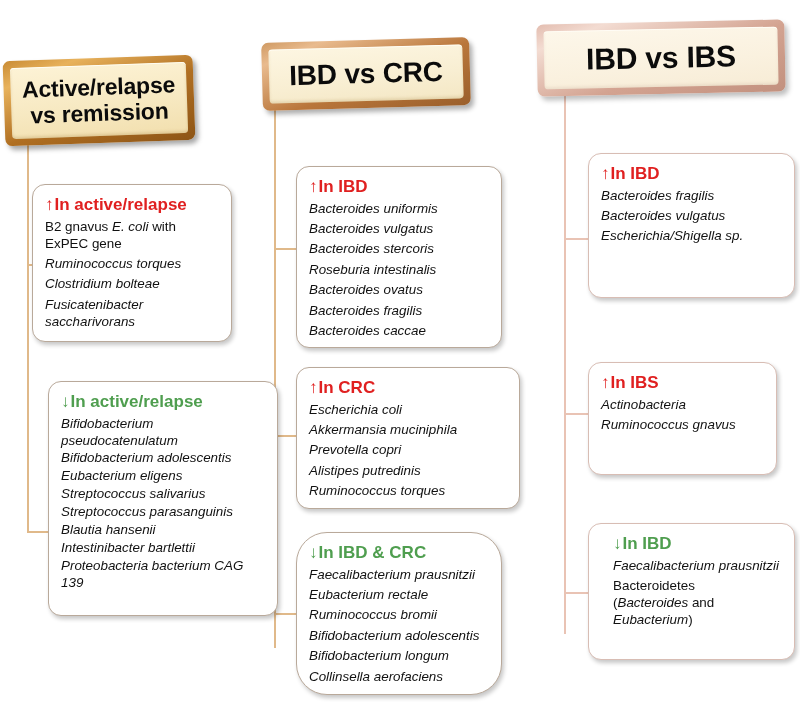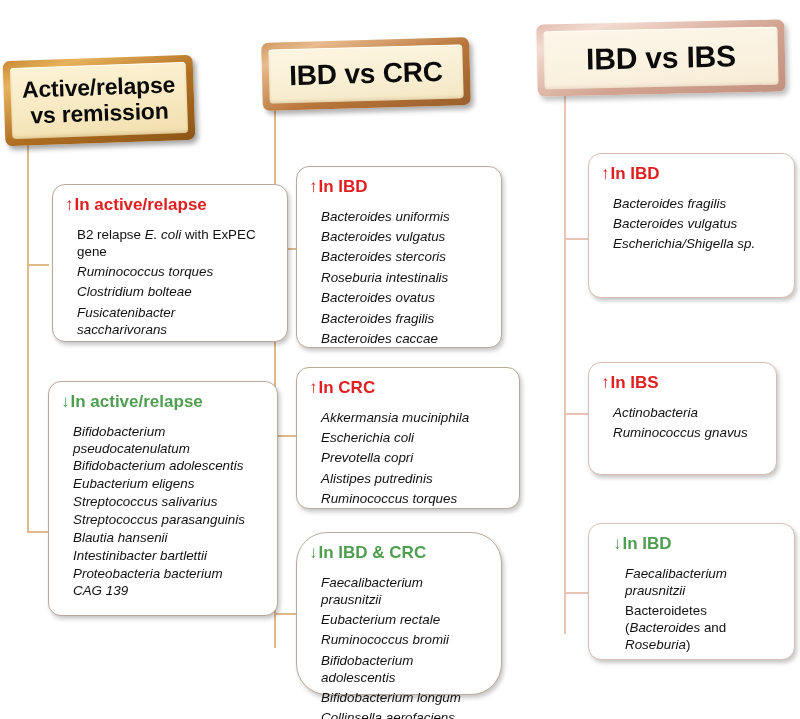--- a/index.html
+++ b/index.html
@@ -95,21 +95,21 @@
   }
   .card.rose{border-color:#d8bdb4;}
   .card .hd{
     font-size:17px;font-weight:700;
     margin:0 0 4px 0;line-height:1.1;
     white-space:nowrap;
   }
   .hd.up{color:#e02020;}
   .hd.down{color:#4f9e4f;}
   .arrow{font-weight:700;display:inline-block;margin-right:1px;}
-  .card ul{list-style:none;margin:12px;padding:0;}
+  .card ul{list-style:none;margin:0;padding:0;}
   .card li{
     font-size:13.4px;
     font-style:italic;
     line-height:1.26;
     margin:0 0 3.5px 0;
     white-space:pre-line;
   }
   .card li .rom{font-style:normal;}
   .tight li{margin-bottom:1px;}
 </style>
@@ -144,26 +144,26 @@
       <span class="label">IBD vs CRC</span>
     </div>
   </div>
 
   <div class="header" id="hdr3">
     <div class="plaque-inner">
       <span class="label">IBD vs IBS</span>
     </div>
   </div>
 
-  <div class="card" style="left:52px;top:184px;width:236px;height:158px;">
+  <div class="card" style="left:32px;top:184px;width:200px;height:158px;">
     <div class="hd up">
       <span class="arrow">↑</span><span>In active/relapse</span>
     </div>
     <ul>
-        <li><span class="rom">B2 relapse </span><span>E. coli</span><span class="rom"> with ExPEC gene</span></li>
+        <li><span class="rom">B2 gnavus </span><span>E. coli</span><span class="rom"> with ExPEC gene</span></li>
         <li>Ruminococcus torques</li>
         <li>Clostridium bolteae</li>
         <li>Fusicatenibacter saccharivorans</li>
       </ul>
   </div>
 
   <div class="card" style="left:48px;top:381px;width:230px;height:235px;">
     <div class="hd down">
       <span class="arrow">↓</span><span>In active/relapse</span>
     </div>
@@ -192,22 +192,22 @@
         <li>Bacteroides fragilis</li>
         <li>Bacteroides caccae</li>
       </ul>
   </div>
 
   <div class="card" style="left:296px;top:367px;width:224px;height:142px;">
     <div class="hd up">
       <span class="arrow">↑</span><span>In CRC</span>
     </div>
     <ul>
+        <li>Escherichia coli</li>
         <li>Akkermansia muciniphila</li>
-        <li>Escherichia coli</li>
         <li>Prevotella copri</li>
         <li>Alistipes putredinis</li>
         <li>Ruminococcus torques</li>
       </ul>
   </div>
 
   <div class="card" style="left:296px;top:532px;width:206px;height:163px;border-radius:31px;">
     <div class="hd down">
       <span class="arrow">↓</span><span>In IBD &amp; CRC</span>
     </div>
@@ -243,17 +243,17 @@
   </div>
 
   <div class="card rose" style="left:588px;top:523px;width:207px;height:137px;padding-left:24px;">
     <div class="hd down">
       <span class="arrow">↓</span><span>In IBD</span>
     </div>
     <ul>
         <li>Faecalibacterium prausnitzii</li>
         <li><span class="rom">Bacteroidetes
 (</span><span>Bacteroides</span><span class="rom"> and
-</span><span>Roseburia</span><span class="rom">)</span></li>
+</span><span>Eubacterium</span><span class="rom">)</span></li>
       </ul>
   </div>
 
 </div>
 
 </body></html>

